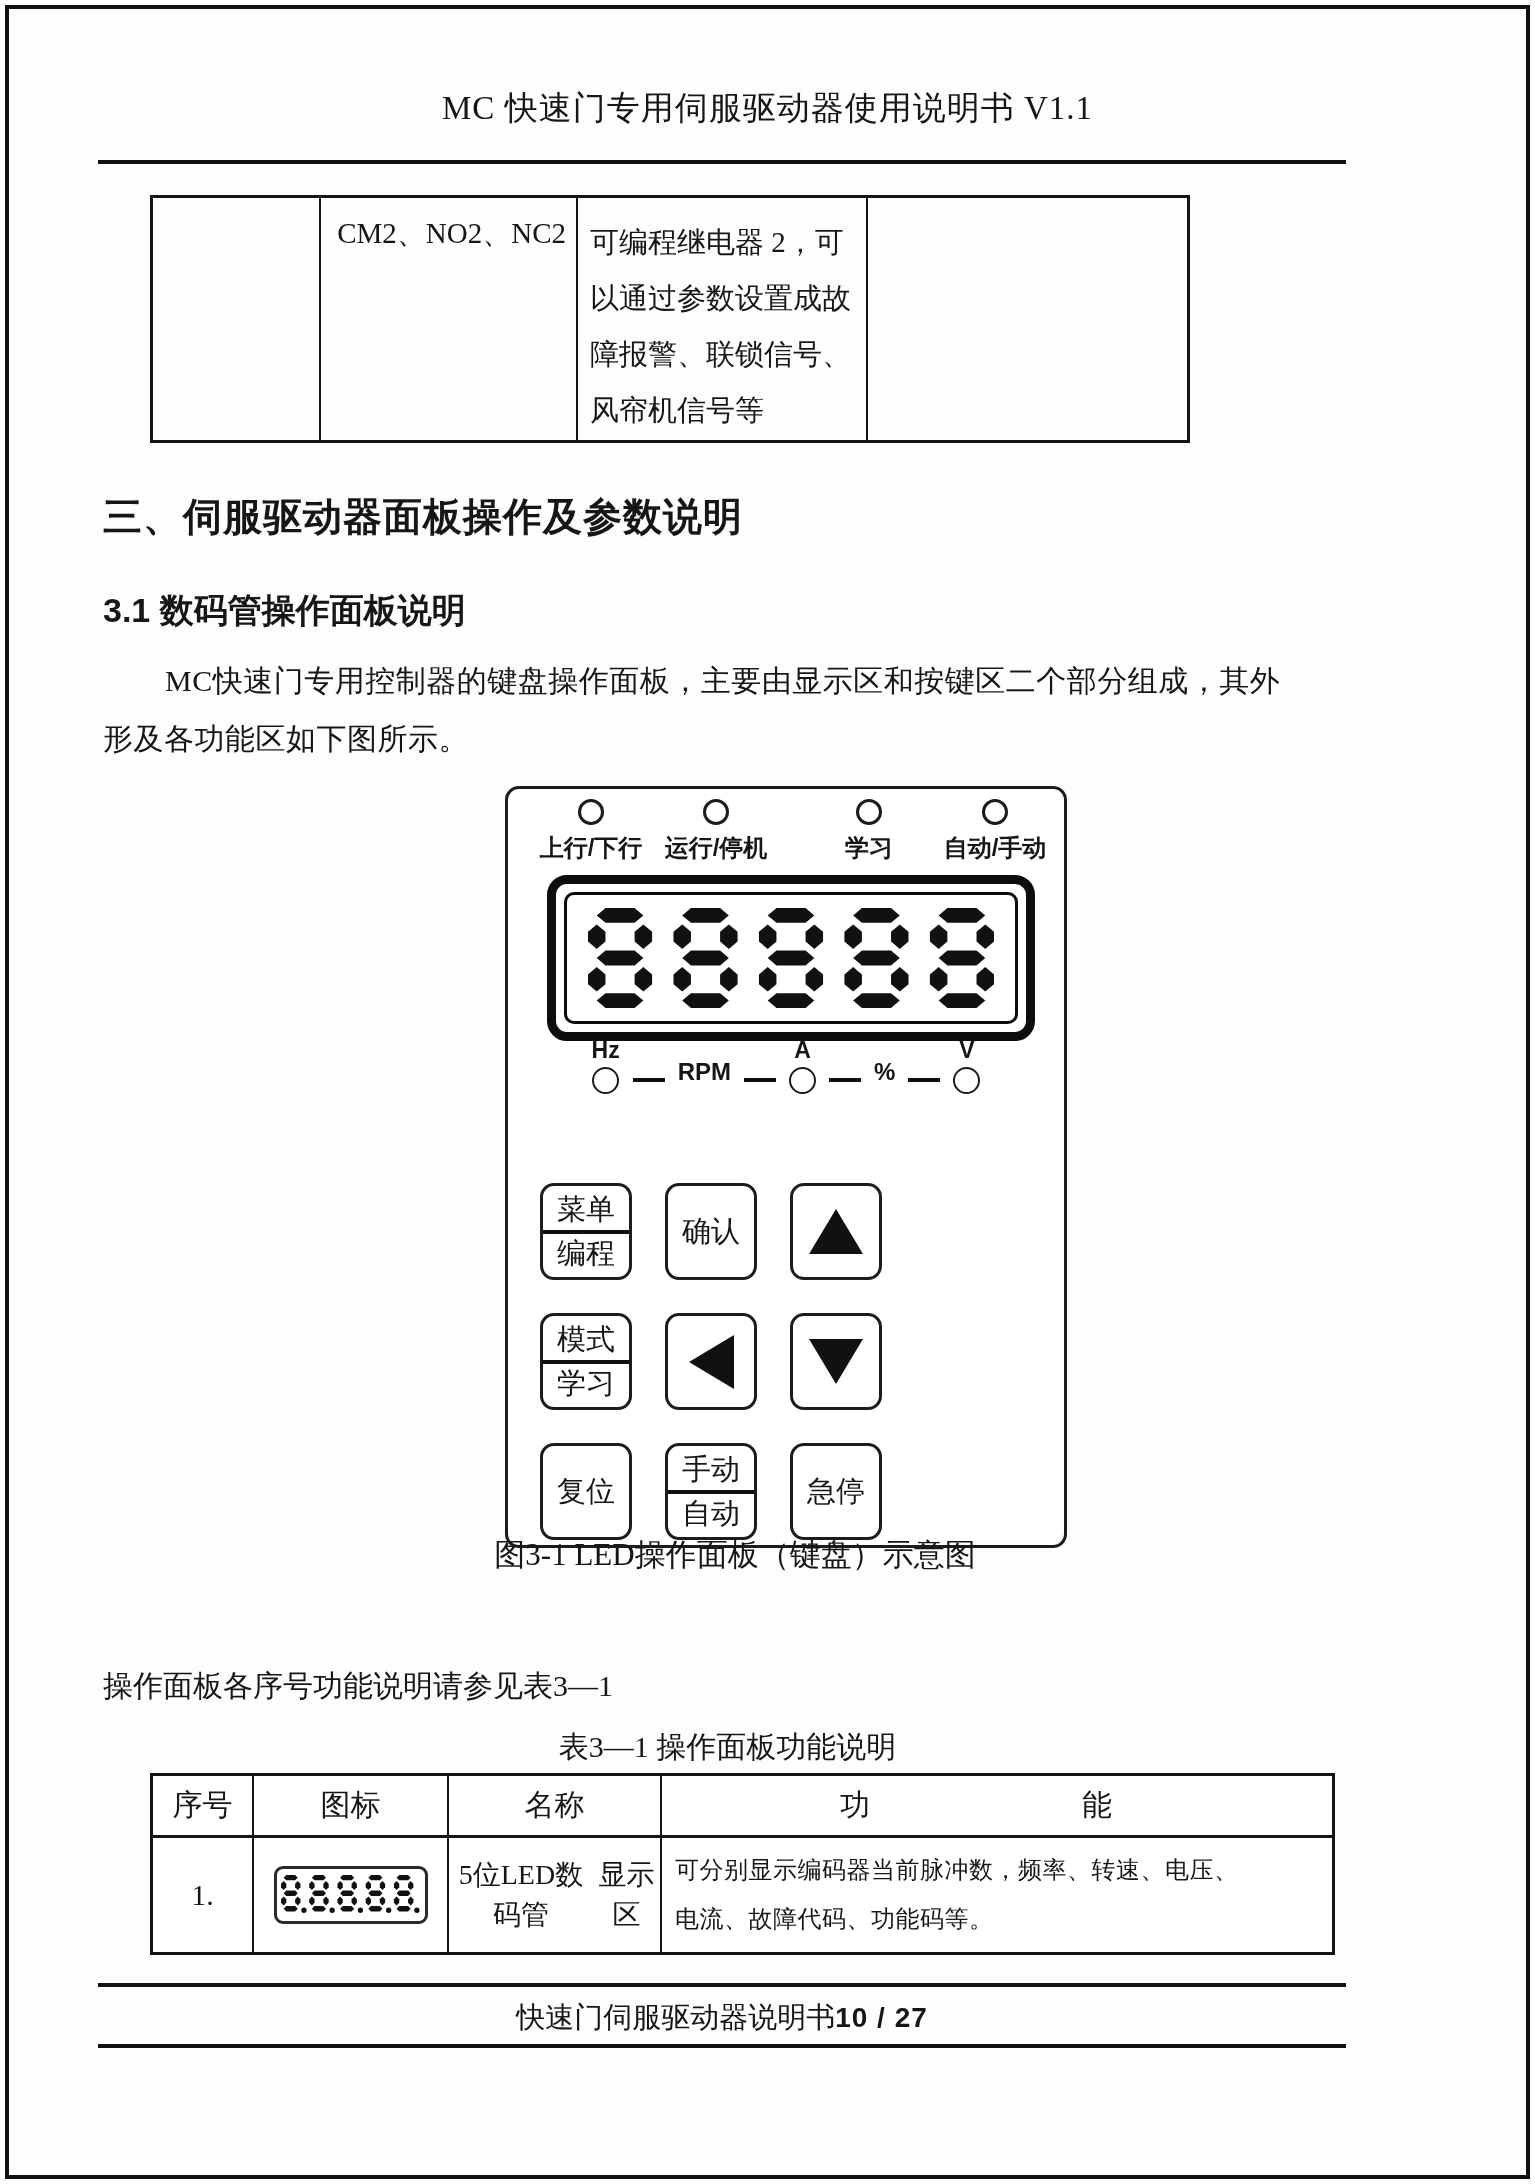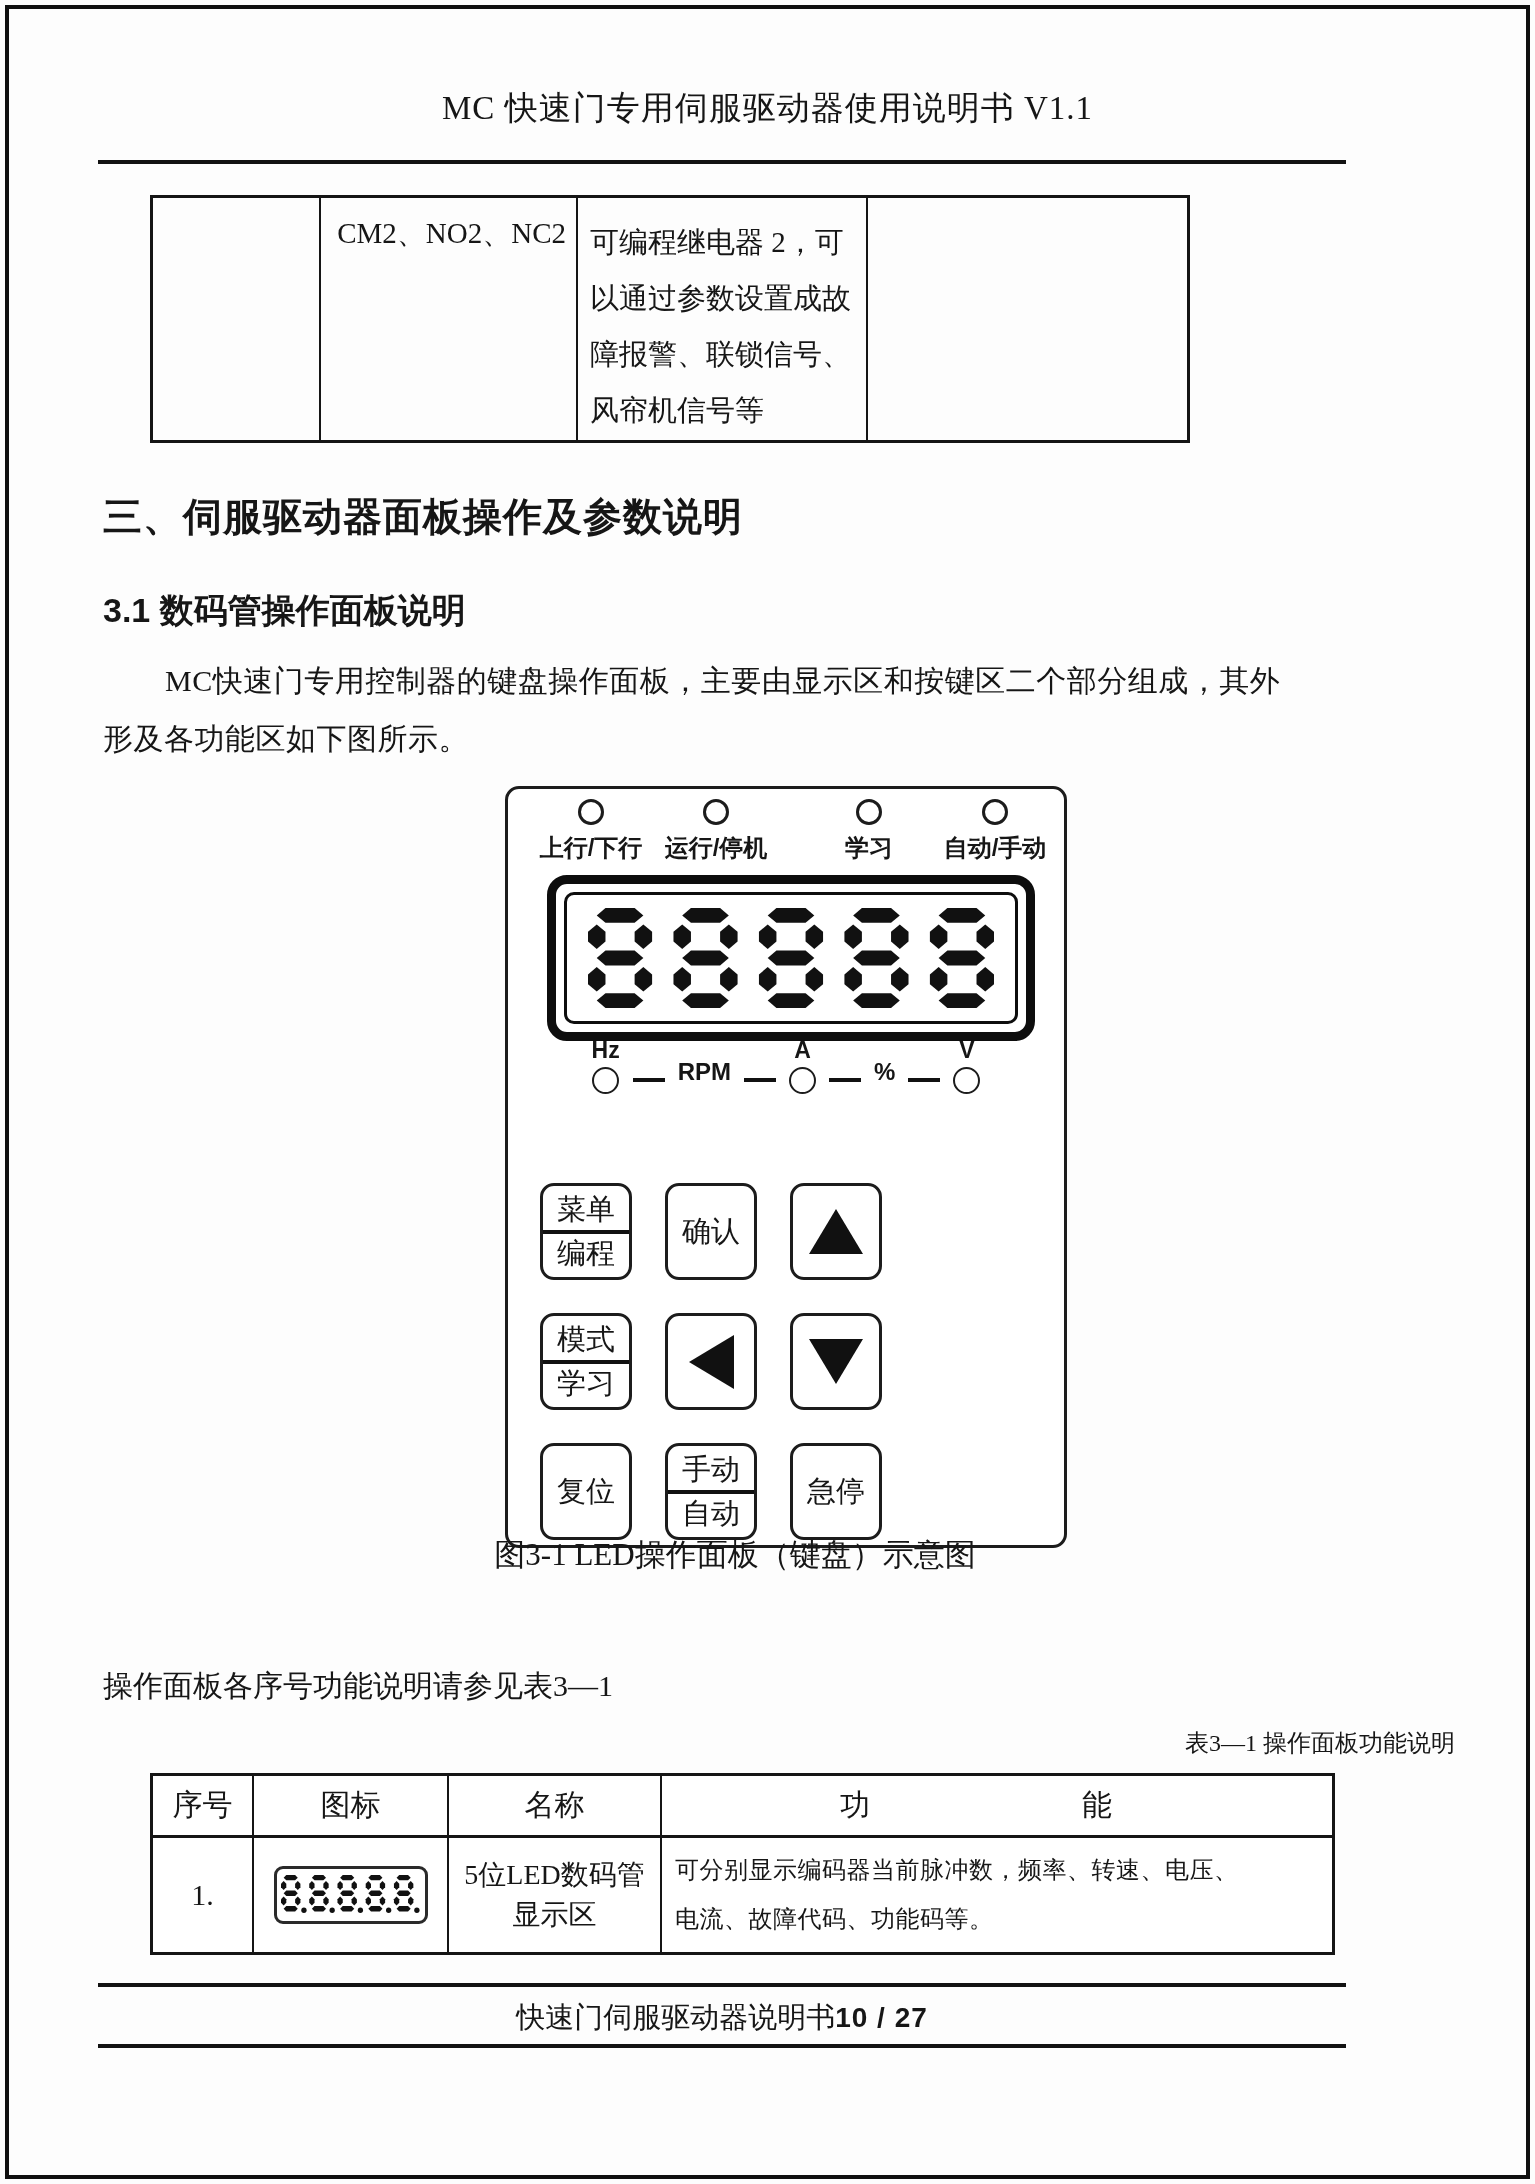--- a/index.html
+++ b/index.html
@@ -58,36 +58,36 @@
   .pbtn-divider{align-self:stretch;height:4px;background:#111;margin:3px 0;}
   .tri-up{width:0;height:0;border-left:27px solid transparent;border-right:27px solid transparent;
           border-bottom:45px solid #111;}
   .tri-down{width:0;height:0;border-left:27px solid transparent;border-right:27px solid transparent;
             border-top:45px solid #111;}
   .tri-left{width:0;height:0;border-top:27px solid transparent;border-bottom:27px solid transparent;
             border-right:45px solid #111;}
 
   .caption{position:absolute;left:0;top:1534px;width:1470px;text-align:center;font-size:31px;}
   .ref{position:absolute;left:103px;top:1666px;font-size:30px;}
-  .tbl-title{position:absolute;left:0;top:1727px;width:1455px;text-align:right;font-size:24px;}
+  .tbl-title{position:absolute;left:0;top:1727px;width:1455px;text-align:center;font-size:30px;}
 
   
   .ftable{position:absolute;left:150px;top:1773px;width:1185px;box-sizing:border-box;border:3px solid #151515;background:#fff;}
   .frow{display:flex;}
   .fhead{height:59px;border-bottom:3px solid #151515;}
   .fbody{height:114px;}
   .fcell{box-sizing:border-box;border-right:2.5px solid #151515;display:flex;align-items:center;
          justify-content:center;font-size:30px;}
   .fcell:last-child{border-right:none;}
   .fc1{width:101px;}
   .fc2{width:195px;}
   .fc3{width:213px;}
   .fc4{flex:1;}
   .fhead .fc4{gap:212px;padding-right:42px;}
-  .fbody .fc3{flex-direction:column;font-size:28px;line-height:40px;text-align:center;}
+  .fbody .fc3{flex-direction:row;font-size:28px;line-height:40px;text-align:center;}
   .fbody .fc4{flex-direction:column;align-items:flex-start;justify-content:center;
               padding-left:13px;font-size:24px;line-height:49px;letter-spacing:0.5px;}
   .led-icon{width:154px;height:58px;border:3px solid #2a2a2a;border-radius:9px;
             display:flex;align-items:center;justify-content:center;box-sizing:border-box;}
 
   .footer-rule{position:absolute;left:98px;width:1248px;height:3.5px;background:#121212;}
   .fr1{top:1983px;} .fr2{top:2044px;}
   .footer-text{position:absolute;left:98px;top:1998px;width:1248px;display:flex;
                justify-content:center;align-items:center;font-size:29px;}
   .footer-page{font-family:"Liberation Sans","DejaVu Sans",sans-serif;font-weight:600;

